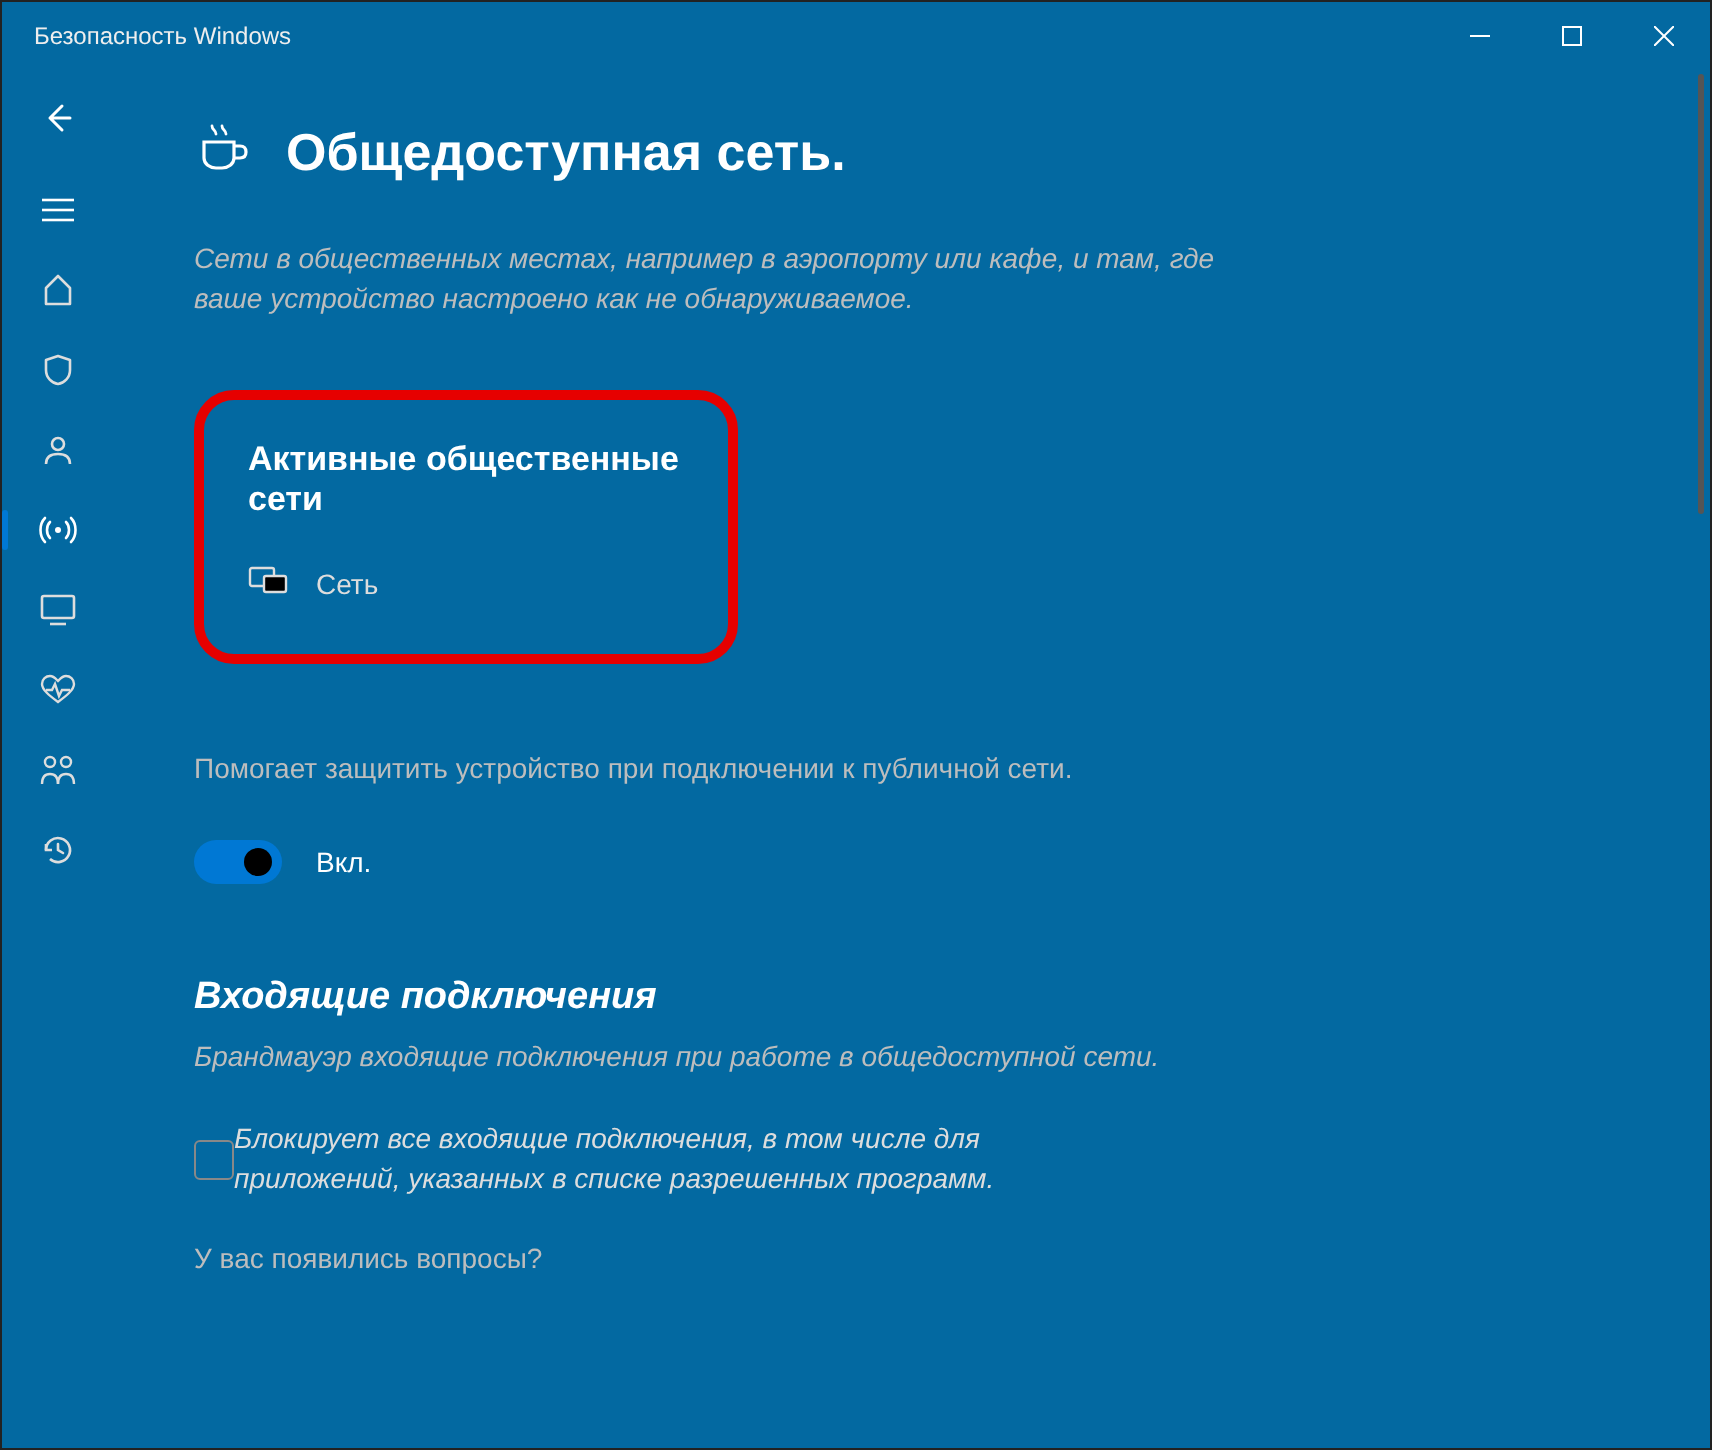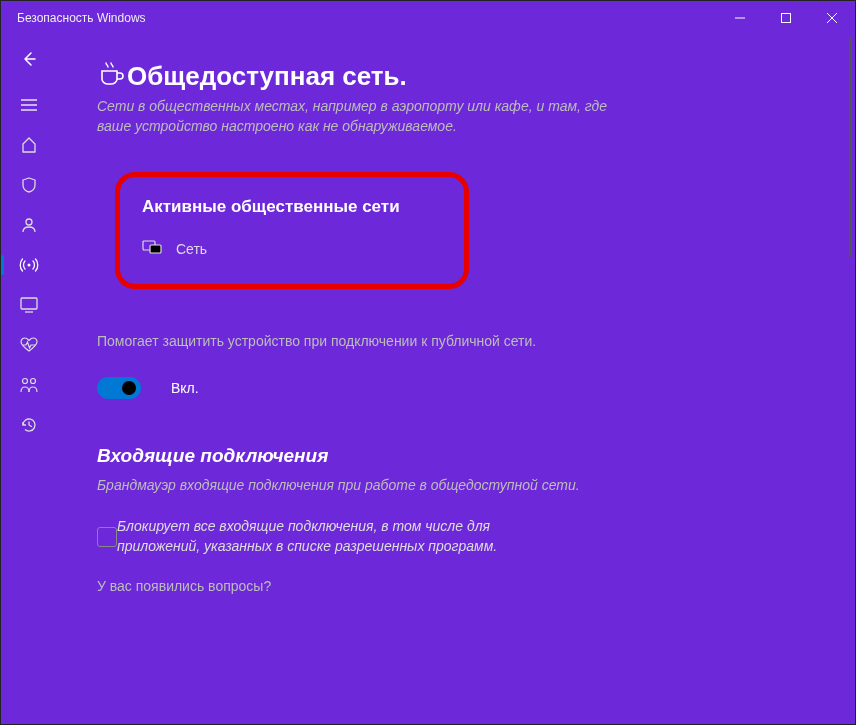--- a/index.html
+++ b/index.html
@@ -1,38 +1,38 @@
 <!DOCTYPE html>
 <html><head>
 <meta charset="utf-8">
 <style>
   * { box-sizing: border-box; margin: 0; padding: 0; }
   html, body { width: 856px; height: 725px; overflow: hidden; font-family: "Segoe UI", Arial, sans-serif; background: #000; color: #fff; }
-  .window { width: 856px; height: 725px; background: #6d28d9; display: flex; flex-direction: column; border: 1px solid #222; }
+  .window { width: 856px; height: 725px; background: #0369a1; display: flex; flex-direction: column; border: 1px solid #222; }
   .titlebar { height: 34px; display: flex; align-items: center; justify-content: space-between; padding-left: 16px; }
   .titlebar-title { font-size: 12px; color: #eee; }
   .titlebar-controls { display: flex; }
   .titlebar-btn { width: 46px; height: 34px; display: flex; align-items: center; justify-content: center; color: #fff; }
   .body { flex: 1; display: flex; min-height: 0; }
   .sidebar { width: 56px; display: flex; flex-direction: column; align-items: center; position: relative; }
   .nav-btn { width: 40px; height: 36px; margin: 2px 0; display: flex; align-items: center; justify-content: center; border-radius: 4px; color: #ddd; position: relative; }
   .nav-btn.back { margin-top: 6px; margin-bottom: 8px; }
   .nav-btn.selected::before { content: ""; position: absolute; left: -8px; top: 8px; bottom: 8px; width: 3px; background: #0078d4; border-radius: 2px; }
   .main { flex: 1; padding: 24px 40px 0 40px; overflow: hidden; }
-  .page-header { display: flex; align-items: center; gap: 0; margin-bottom: 4px; }
+  .page-header { display: flex; align-items: center; gap: 16px; margin-bottom: 26px; }
   .page-title { font-size: 26px; font-weight: 600; }
   .page-icon { color: #fff; }
   .page-sub { font-size: 14px; color: #bdbdbd; max-width: 520px; line-height: 1.4; margin-bottom: 36px; font-style: italic; }
-  .highlight-box { border: 5px solid #e60000; border-radius: 20px; padding: 20px 22px 26px 22px; width: 354px; margin-bottom: 44px; margin-left: 18px; }
+  .highlight-box { border: 5px solid #e60000; border-radius: 20px; padding: 20px 22px 26px 22px; width: 272px; margin-bottom: 44px; }
   .section-title { font-size: 17px; font-weight: 600; margin-bottom: 22px; }
   .net-row { display: flex; align-items: center; gap: 14px; font-size: 14px; color: #ddd; text-align: center; }
   .sec2 { margin-bottom: 30px; }
   .sec2 .section-title { font-size: 19px; margin-bottom: 10px; }
   .sec2 .desc { font-size: 14px; color: #bdbdbd; margin-bottom: 28px; }
-  .toggle-row { display: flex; align-items: center; gap: 30px; }
+  .toggle-row { display: flex; align-items: center; gap: 17px; }
   .toggle { width: 44px; height: 22px; border-radius: 11px; background: #0078d4; position: relative; }
   .toggle .knob { width: 14px; height: 14px; border-radius: 50%; background: #000; position: absolute; top: 4px; right: 5px; }
   .toggle-label { font-size: 14px; }
   .sec3 { margin-top: 46px; font-style: italic; }
   .sec3 .section-title { font-size: 19px; margin-bottom: 10px; }
   .sec3 .desc { font-size: 14px; color: #bdbdbd; margin-bottom: 24px; }
   .check-row { display: flex; align-items: center; max-width: 470px; }
   .checkbox { width: 20px; height: 20px; border: 1.5px solid #888; border-radius: 3px; flex-shrink: 0; margin-top: 1px; }
   .check-label { font-size: 14px; color: #ddd; line-height: 1.4; }
   .help { margin-top: 22px; font-size: 14px; color: #bdbdbd; }

